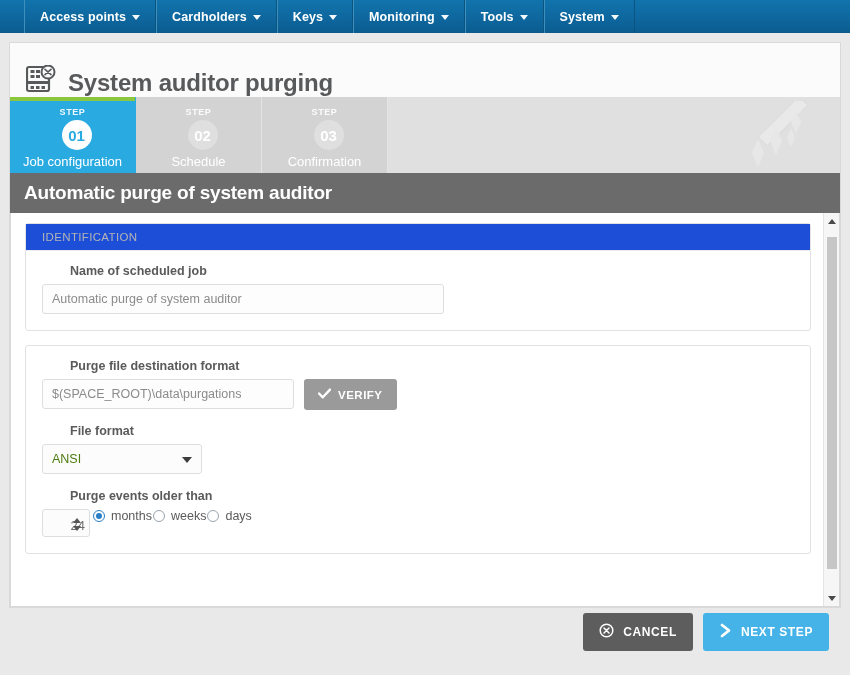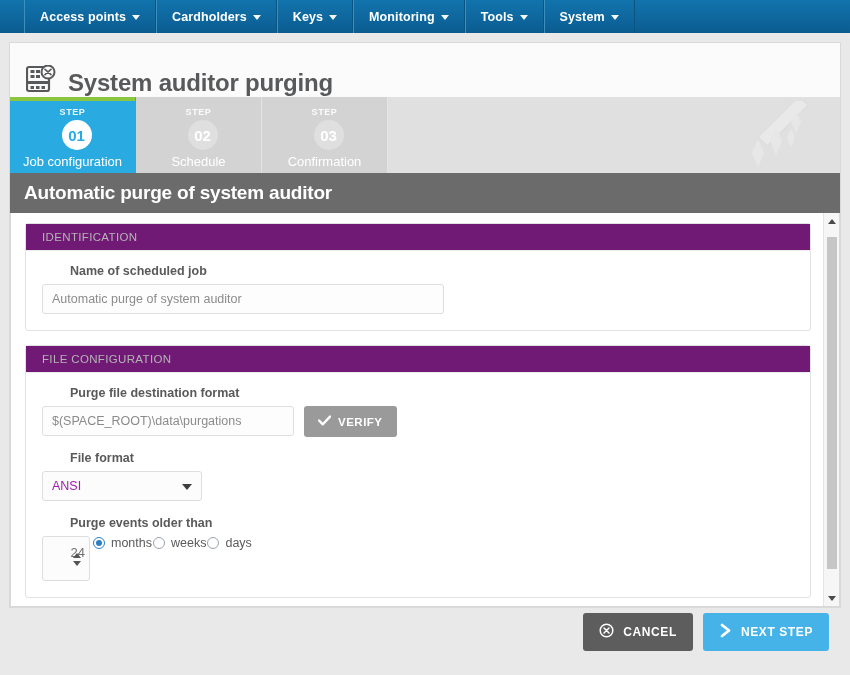--- a/index.html
+++ b/index.html
@@ -172,21 +172,21 @@
   }
 
   
   .panel {
     border: 1px solid #e2e2e2;
     border-radius: 3px;
     margin-bottom: 14px;
     background: #ffffff;
   }
   .panel-head {
-    background: #701a75;
+    background: #1d4ed8;
     border-bottom: 1px solid #ececec;
     padding: 7px 16px;
     font-size: 11.5px;
     color: #b4b4b4;
     letter-spacing: .35px;
   }
   .panel-body { padding: 13px 16px 16px 16px; }
 
   .field-label {
     font-size: 12.5px;
@@ -231,21 +231,21 @@
     position: relative;
     width: 160px;
   }
   .select-box select {
     width: 100%;
     -webkit-appearance: none;
     appearance: none;
     border: 1px solid #dedede;
     border-radius: 3px;
     background: #fcfcfc;
-    color: #a21caf;
+    color: #4d7c0f;
     font-size: 12.5px;
     font-family: "Liberation Sans", sans-serif;
     padding: 7px 26px 7px 9px;
     box-sizing: border-box;
     outline: none;
   }
   .select-arrow {
     position: absolute;
     right: 10px; top: 50%;
     margin-top: -2px;
@@ -264,21 +264,21 @@
   }
   .number-input {
     width: 48px;
     border: 1px solid #dedede;
     border-radius: 3px;
     background: #fcfcfc;
     color: #6f6f6f;
     font-size: 13px;
     font-family: "Liberation Sans", sans-serif;
     text-align: right;
-    padding: 8px 4px 20px 4px;
+    padding: 8px 4px 3px 4px;
     box-sizing: border-box;
     outline: none;
   }
   .spinner {
     display: flex;
     flex-direction: column;
     justify-content: center;
     gap: 3px;
     margin-left: -17px;
     margin-top: 2px;
@@ -480,21 +480,20 @@
 
         <div class="panel">
           <div class="panel-head">IDENTIFICATION</div>
           <div class="panel-body">
             <div class="field-label">Name of scheduled job</div>
             <input id="job-name-input" class="text-input" type="text" value="Automatic purge of system auditor" style="">
           </div>
         </div>
 
         <div class="panel">
-          <div class="panel-head">FILE CONFIGURATION</div>
           <div class="panel-body">
 
             <div class="field-label">Purge file destination format</div>
             <div class="row-inline">
               <input id="folder-input" class="text-input" type="text" value="$(SPACE_ROOT)\data\purgations" style="">
               <button class="btn-verify">
                 <span>
                   <svg width="13" height="11" viewBox="0 0 13 11">
                     <path d="M1 5.5 L4.8 9.3 L12 1.6" fill="none" stroke="#ffffff" stroke-width="2.4" stroke-linecap="round" stroke-linejoin="round"></path>
                   </svg>

